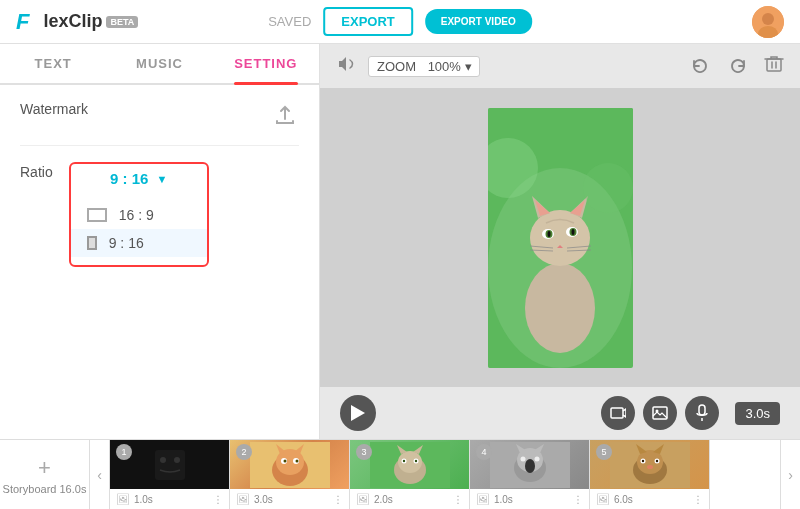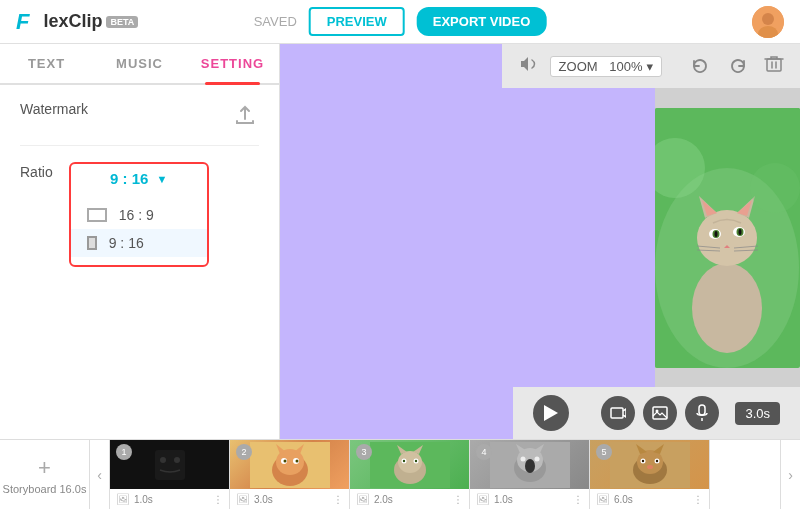--- a/index.html
+++ b/index.html
@@ -57,21 +57,21 @@
       font-size: 13px;
       font-weight: 600;
       cursor: pointer;
     }
     .btn-export {
       background: #00c0d4;
       border: none;
       color: #fff;
       padding: 7px 16px;
       border-radius: 12px;
-      font-size: 13px;
+      font-size: 10px;
       font-weight: 600;
       cursor: pointer;
     }
     .avatar {
       width: 32px;
       height: 32px;
       border-radius: 50%;
       background: #f0a060;
       overflow: hidden;
       display: flex;
@@ -81,21 +81,21 @@
     }
 
     
     .main {
       display: flex;
       height: 395px;
     }
 
     
     .left-panel {
-      width: 280px;
+      width: 320px;
       background: #fff;
       border-right: 1px solid #e0e0e0;
       display: flex;
       flex-direction: column;
     }
     .tabs {
       display: flex;
       border-bottom: 2px solid #e0e0e0;
     }
     .tab {
@@ -193,21 +193,20 @@
     .ratio-icon-11 { width: 14px; height: 14px; }
     .ratio-icon-916 { width: 10px; height: 14px; background: #ddd; border-color: #999; }
 
     
     .right-panel {
       flex: 1;
       background: #c4b5fd;
       display: flex;
       flex-direction: column;
       position: relative;
-      align-items: flex-end;
     }
     .canvas-toolbar {
       display: flex;
       align-items: center;
       padding: 8px 16px;
       gap: 12px;
       background: #e8e8e8;
     }
     .volume-icon { color: #666; font-size: 16px; cursor: pointer; }
     .zoom-control {
@@ -393,21 +392,21 @@
 <body>
 
 <div class="header">
   <div class="logo">
     <span class="logo-f">F</span>
     <span class="logo-text">lexClip</span>
     <span class="beta-badge">BETA</span>
   </div>
   <div class="header-center">
     <span class="saved-text">SAVED</span>
-    <button class="btn-preview">PREVIEW</button>
+    <button class="btn-preview">EXPORT</button>
     <button class="btn-export">EXPORT VIDEO</button>
   </div>
   <div class="avatar">
     <svg width="32" height="32" viewBox="0 0 32 32">
       <circle cx="16" cy="16" r="16" fill="#f0a060"></circle>
       <ellipse cx="16" cy="13" rx="6" ry="6" fill="#d4844a"></ellipse>
       <ellipse cx="16" cy="28" rx="10" ry="8" fill="#e0904a"></ellipse>
     </svg>
   </div>
 </div>

